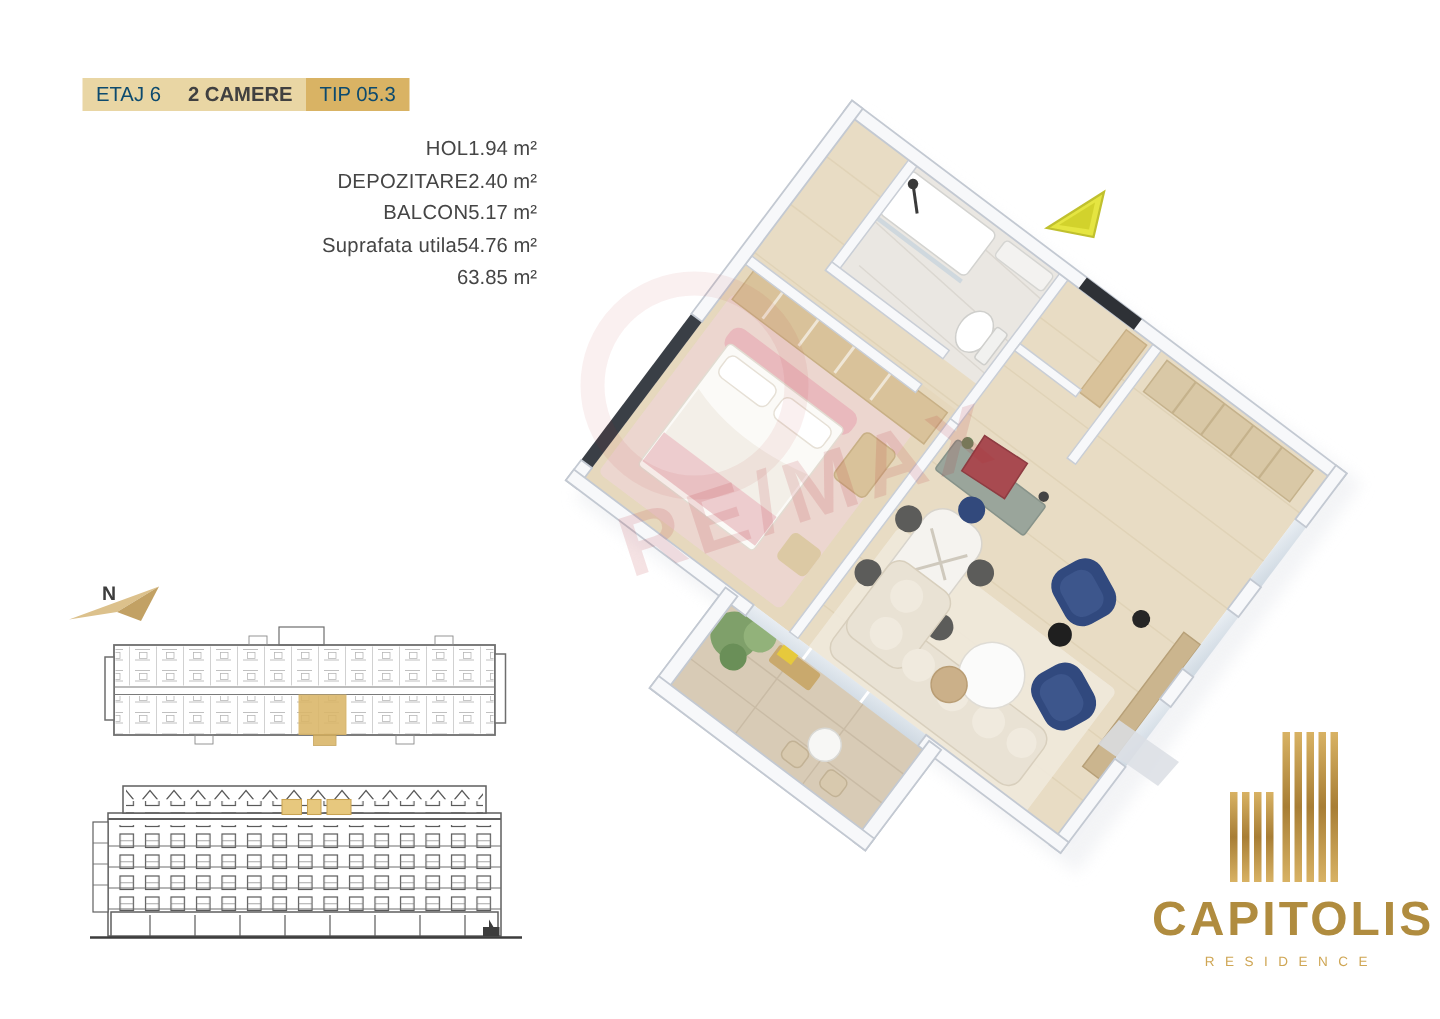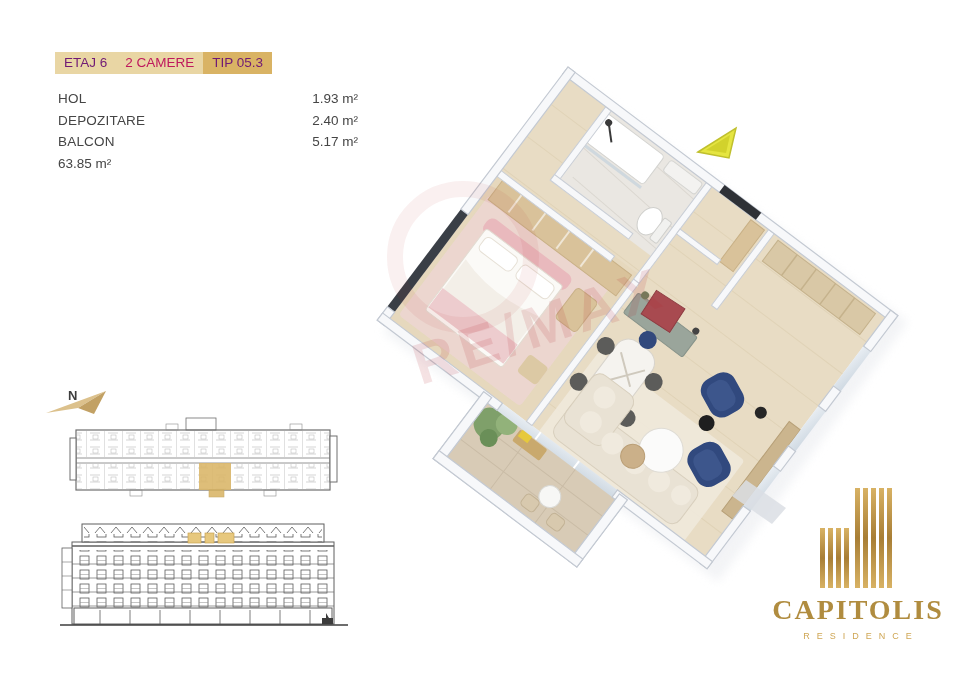--- a/index.html
+++ b/index.html
@@ -5,64 +5,68 @@
   :root{
     --gold:#d9b364; --gold-light:#e9d6a4; --ink:#454545;
     --logo-gold:#b08c3f; --logo-gold-light:#cfa654;
     --highlight:#d9b566; --navy:#31497e; --wm-red:#b5252f;
   }
   *{box-sizing:border-box;margin:0;padding:0}
   body{width:960px;height:679px;background:#ffffff;position:relative;overflow:hidden;
        font-family:"Liberation Sans", sans-serif;color:var(--ink);}
   
   .tags{position:absolute;left:55px;top:52px;display:flex;font-size:13.5px;line-height:21px;height:22px}
-  .tag{padding:0 9px;white-space:nowrap;color:#701a75}
+  .tag{padding:0 9px;white-space:nowrap;color:#0c4a6e}
   .tag.light{background:var(--gold-light)}
   .tag.dark{background:var(--gold)}
-  .tag.bold{font-weight:normal;color:#be185d}
+  .tag.bold{font-weight:bold;color:#404040}
   
   .areas{position:absolute;left:58px;top:88px;width:300px;font-size:13.5px}
-  .arow{display:flex;justify-content:space-between;height:21.5px;line-height:21.5px}
+  .arow{display:flex;justify-content:flex-end;height:21.5px;line-height:21.5px}
   .arow .lbl{letter-spacing:.2px}
   .arow .val{text-align:right}
   
   .plan3d{position:absolute;left:368px;top:52px;width:578px;height:615px}
   
   .compass{position:absolute;left:42px;top:383px;width:72px;height:42px}
   
   .schematic{position:absolute;left:68px;top:416px;width:274px;height:92px}
   .elevation{position:absolute;left:60px;top:512px;width:288px;height:130px}
   
   .logo{position:absolute;left:768px;top:486px;width:180px;height:170px;text-align:center}
   .logo .marks{display:block;margin:0 auto}
-  .logo .name{font-family:Liberation Serif, serif;font-weight:bold;font-size:28px;
+  .logo .name{font-family:Liberation Sans, sans-serif;font-weight:bold;font-size:32px;
               letter-spacing:2px;color:var(--logo-gold);margin-top:6px}
   .logo .sub{font-size:9px;letter-spacing:7px;color:var(--logo-gold-light);margin-top:5px;padding-left:6px}
 </style>
 </head>
 <body>
 
 <div class="tags">
   <div class="tag light">ETAJ 6</div>
   <div class="tag light bold">2 CAMERE</div>
   <div class="tag dark">TIP 05.3</div>
 </div>
 
 <div class="areas">
   <div class="arow">
     <span class="lbl">HOL</span>
-    <span class="val">1.93 m²</span>
+    <span class="val">1.94 m²</span>
   </div>
   <div class="arow">
     <span class="lbl">DEPOZITARE</span>
     <span class="val">2.40 m²</span>
   </div>
   <div class="arow">
     <span class="lbl">BALCON</span>
     <span class="val">5.17 m²</span>
+  </div>
+  <div class="arow">
+    <span class="lbl">Suprafata utila</span>
+    <span class="val">54.76 m²</span>
   </div>
   <div class="arow">
     <span class="val">63.85 m²</span>
   </div>
 </div>
 
 <div class="plan3d">
 <svg width="578" height="615" viewBox="0 0 578 615" xmlns="http://www.w3.org/2000/svg">
   <defs>
     <filter id="soft" x="-20%" y="-20%" width="140%" height="140%">

